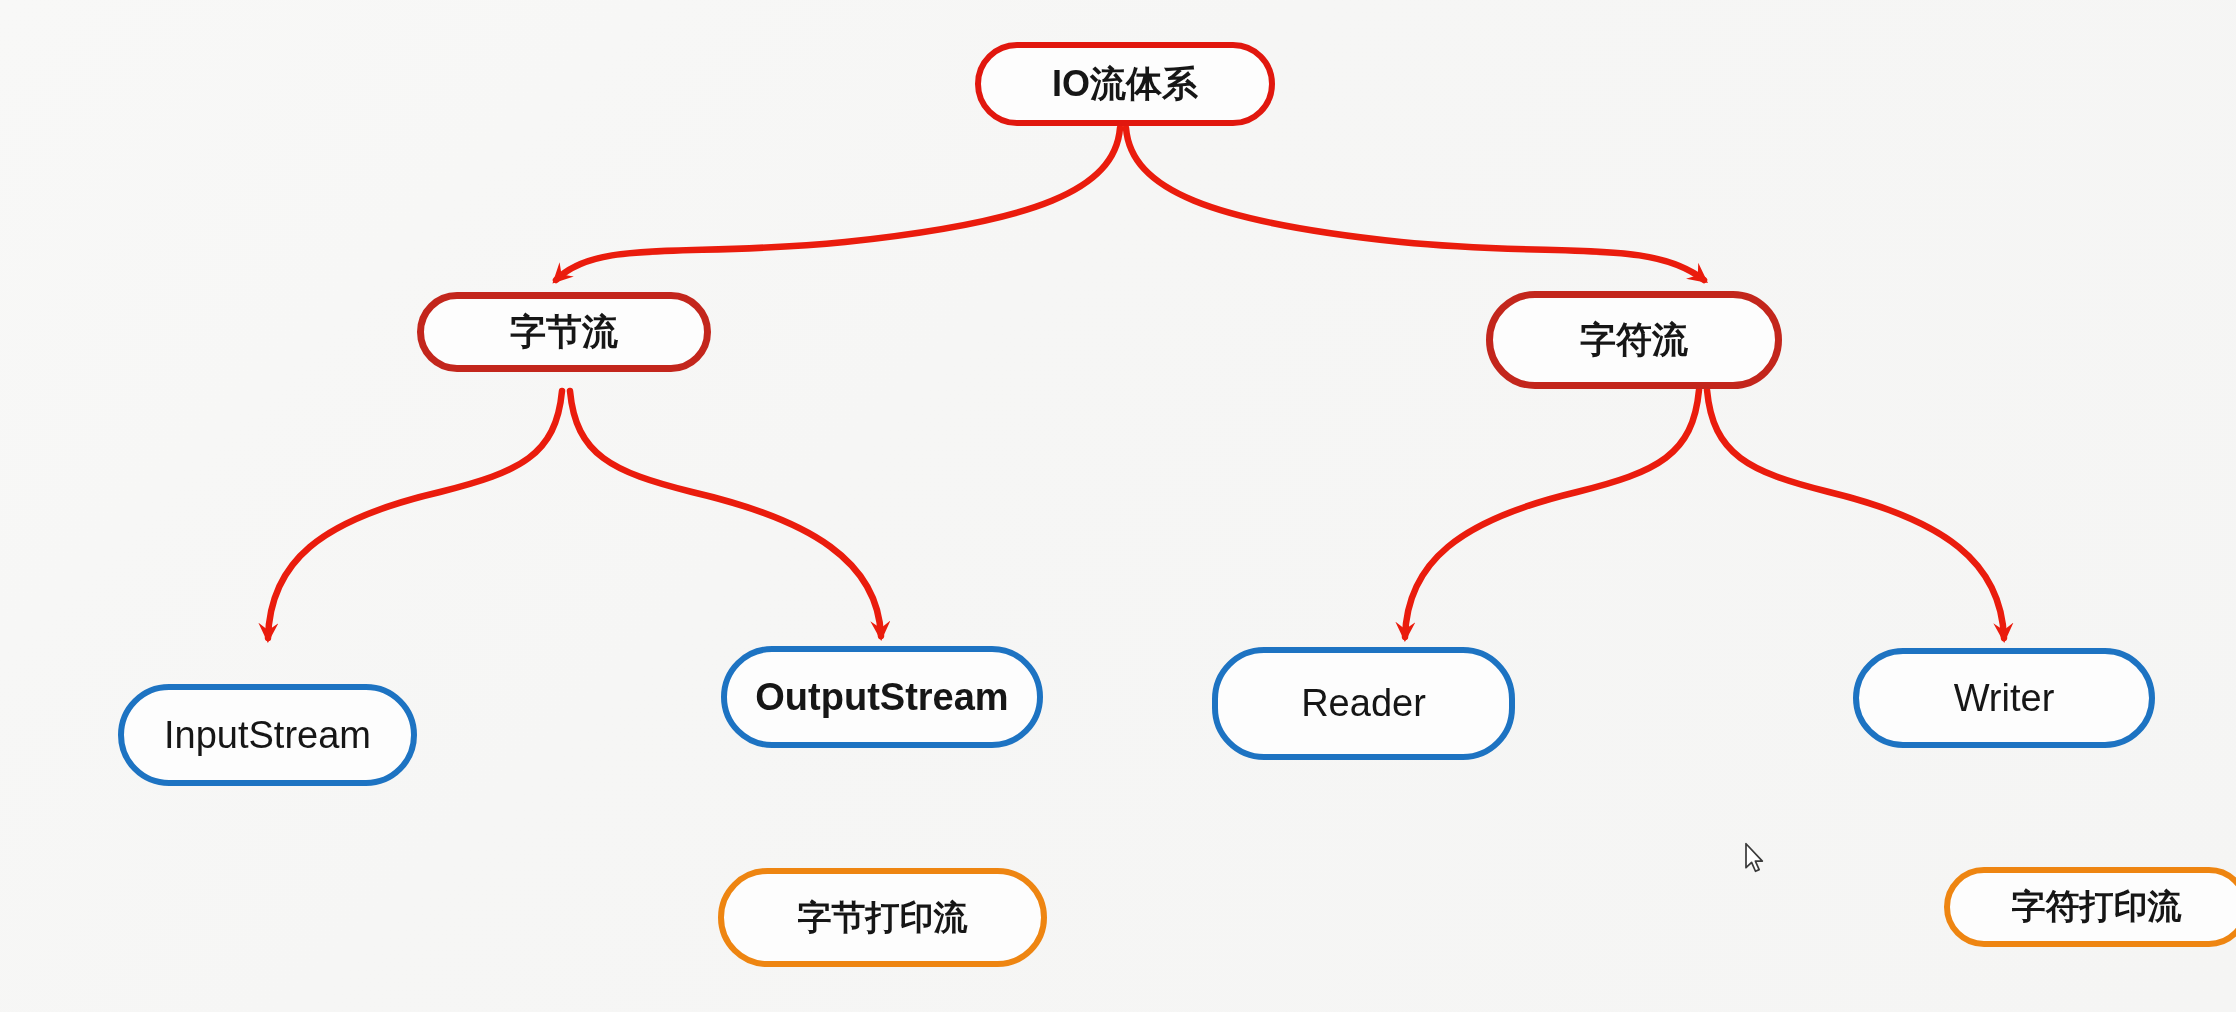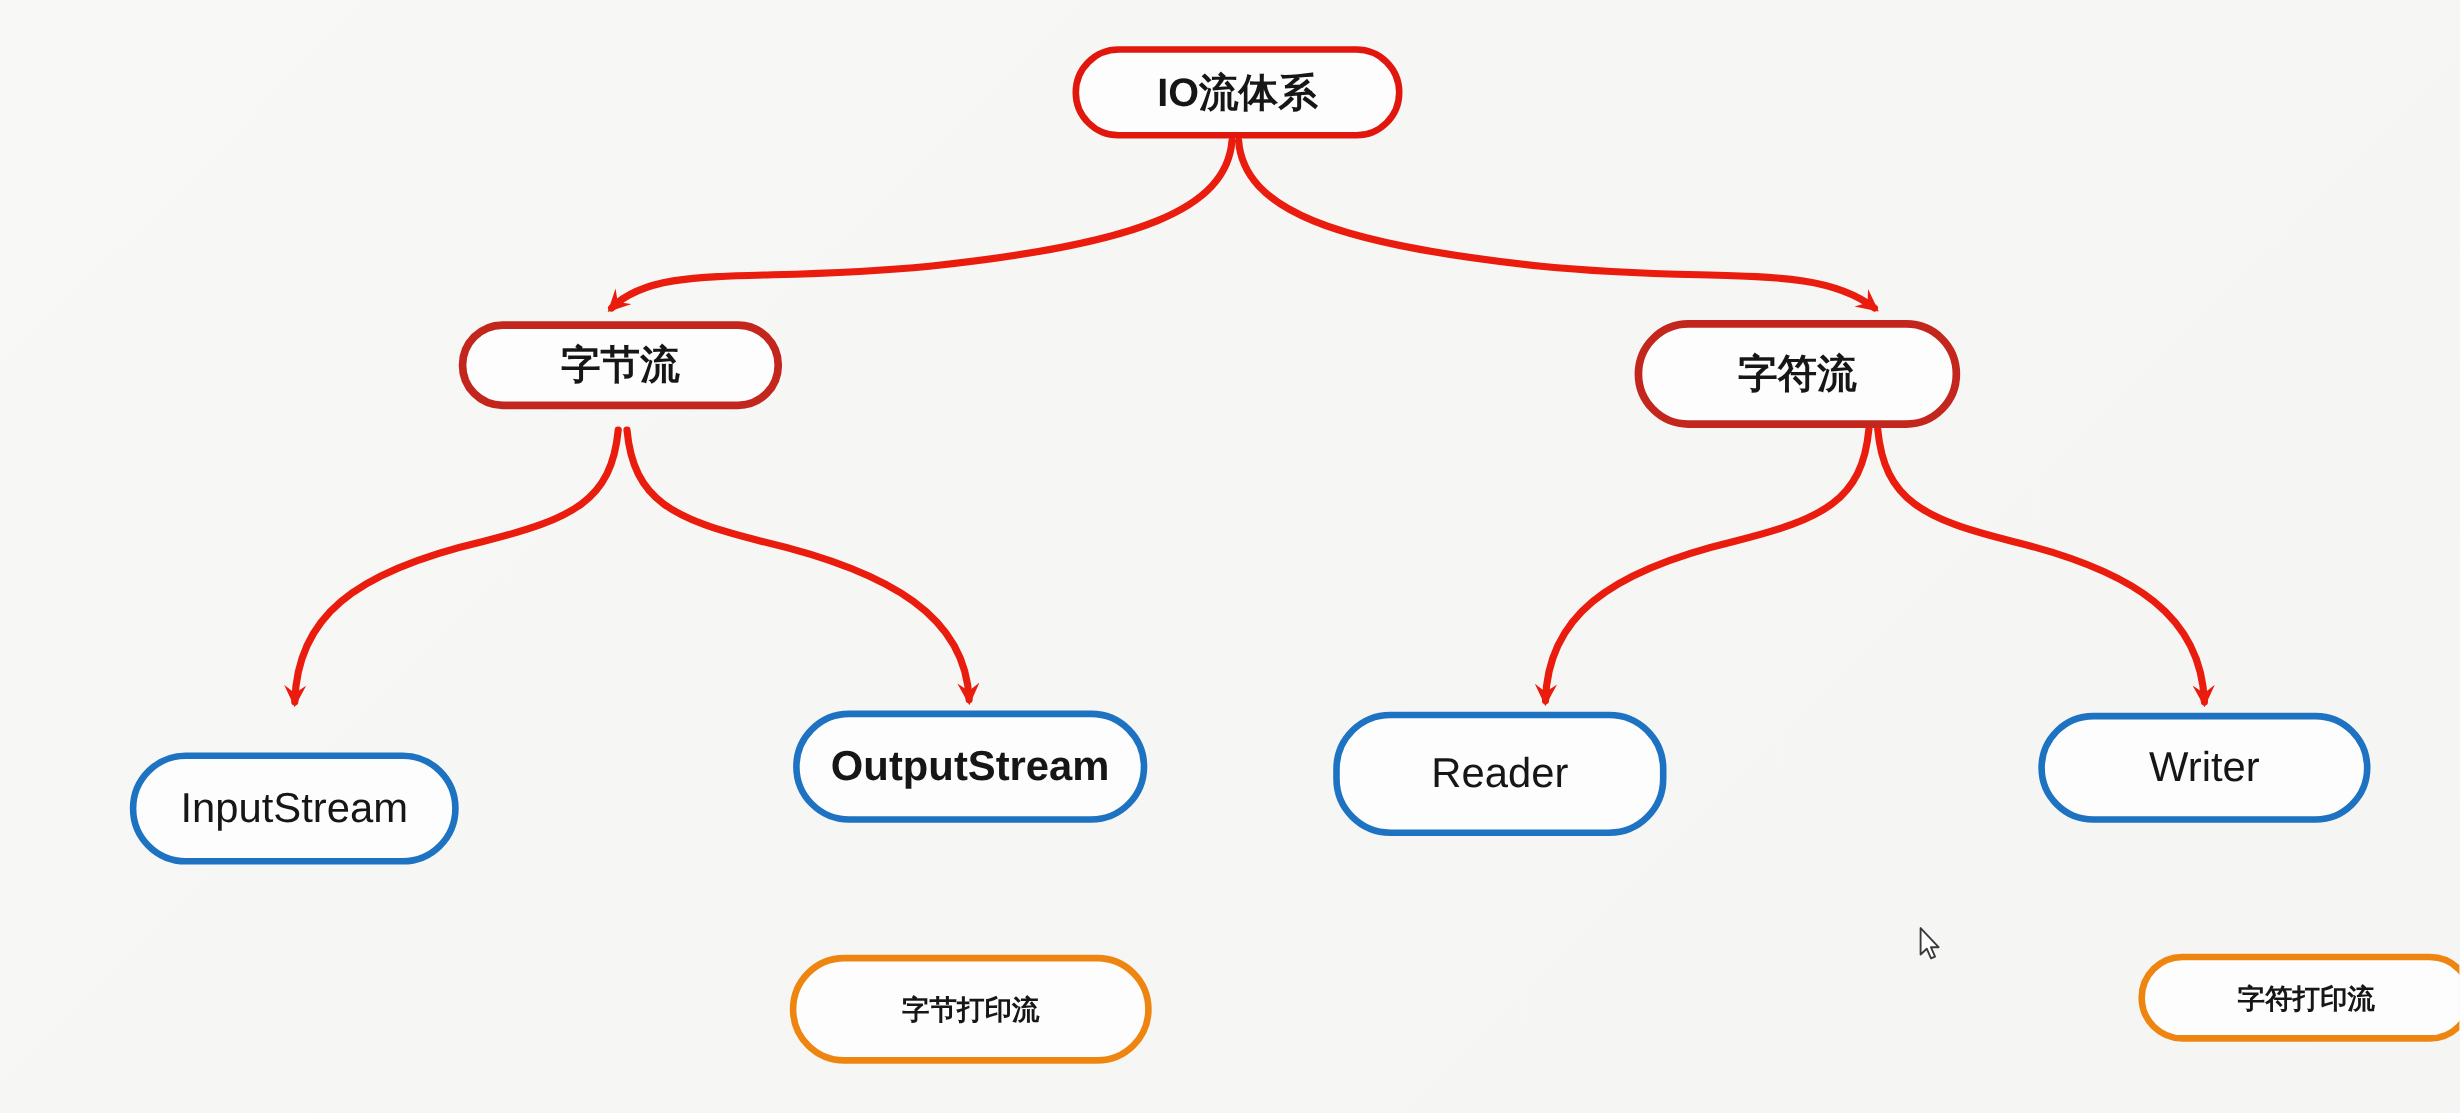--- a/index.html
+++ b/index.html
@@ -31,21 +31,21 @@
     align-items: center;
     justify-content: center;
     color: #161616;
     text-align: center;
     white-space: nowrap;
   }
   .node .label { display: block; }
   .root   { border: 6px solid #e1170e; font-size: 36px; font-weight: 700; }
   .branch { border: 7px solid #c3261c; font-size: 36px; font-weight: 700; }
   .leaf   { border: 6px solid #1d73c2; font-size: 38px; font-weight: 400; }
-  .extra  { border: 6px solid #ee8511; font-size: 25px; font-weight: 700; }
+  .extra  { border: 6px solid #ee8511; font-size: 34px; font-weight: 700; }
 
   
   .p-root      { left: 975px;  top: 42px;  width: 300px; height: 84px;  }
   .p-byte      { left: 417px;  top: 292px; width: 294px; height: 80px;  }
   .p-char      { left: 1486px; top: 291px; width: 296px; height: 98px;  }
   .p-input     { left: 118px;  top: 684px; width: 299px; height: 102px; }
   .p-output    { left: 721px;  top: 646px; width: 322px; height: 102px; font-weight: bold; }
   .p-reader    { left: 1212px; top: 647px; width: 303px; height: 113px; }
   .p-writer    { left: 1853px; top: 648px; width: 302px; height: 100px; }
   .p-byteprint { left: 718px;  top: 868px; width: 329px; height: 99px;  }

